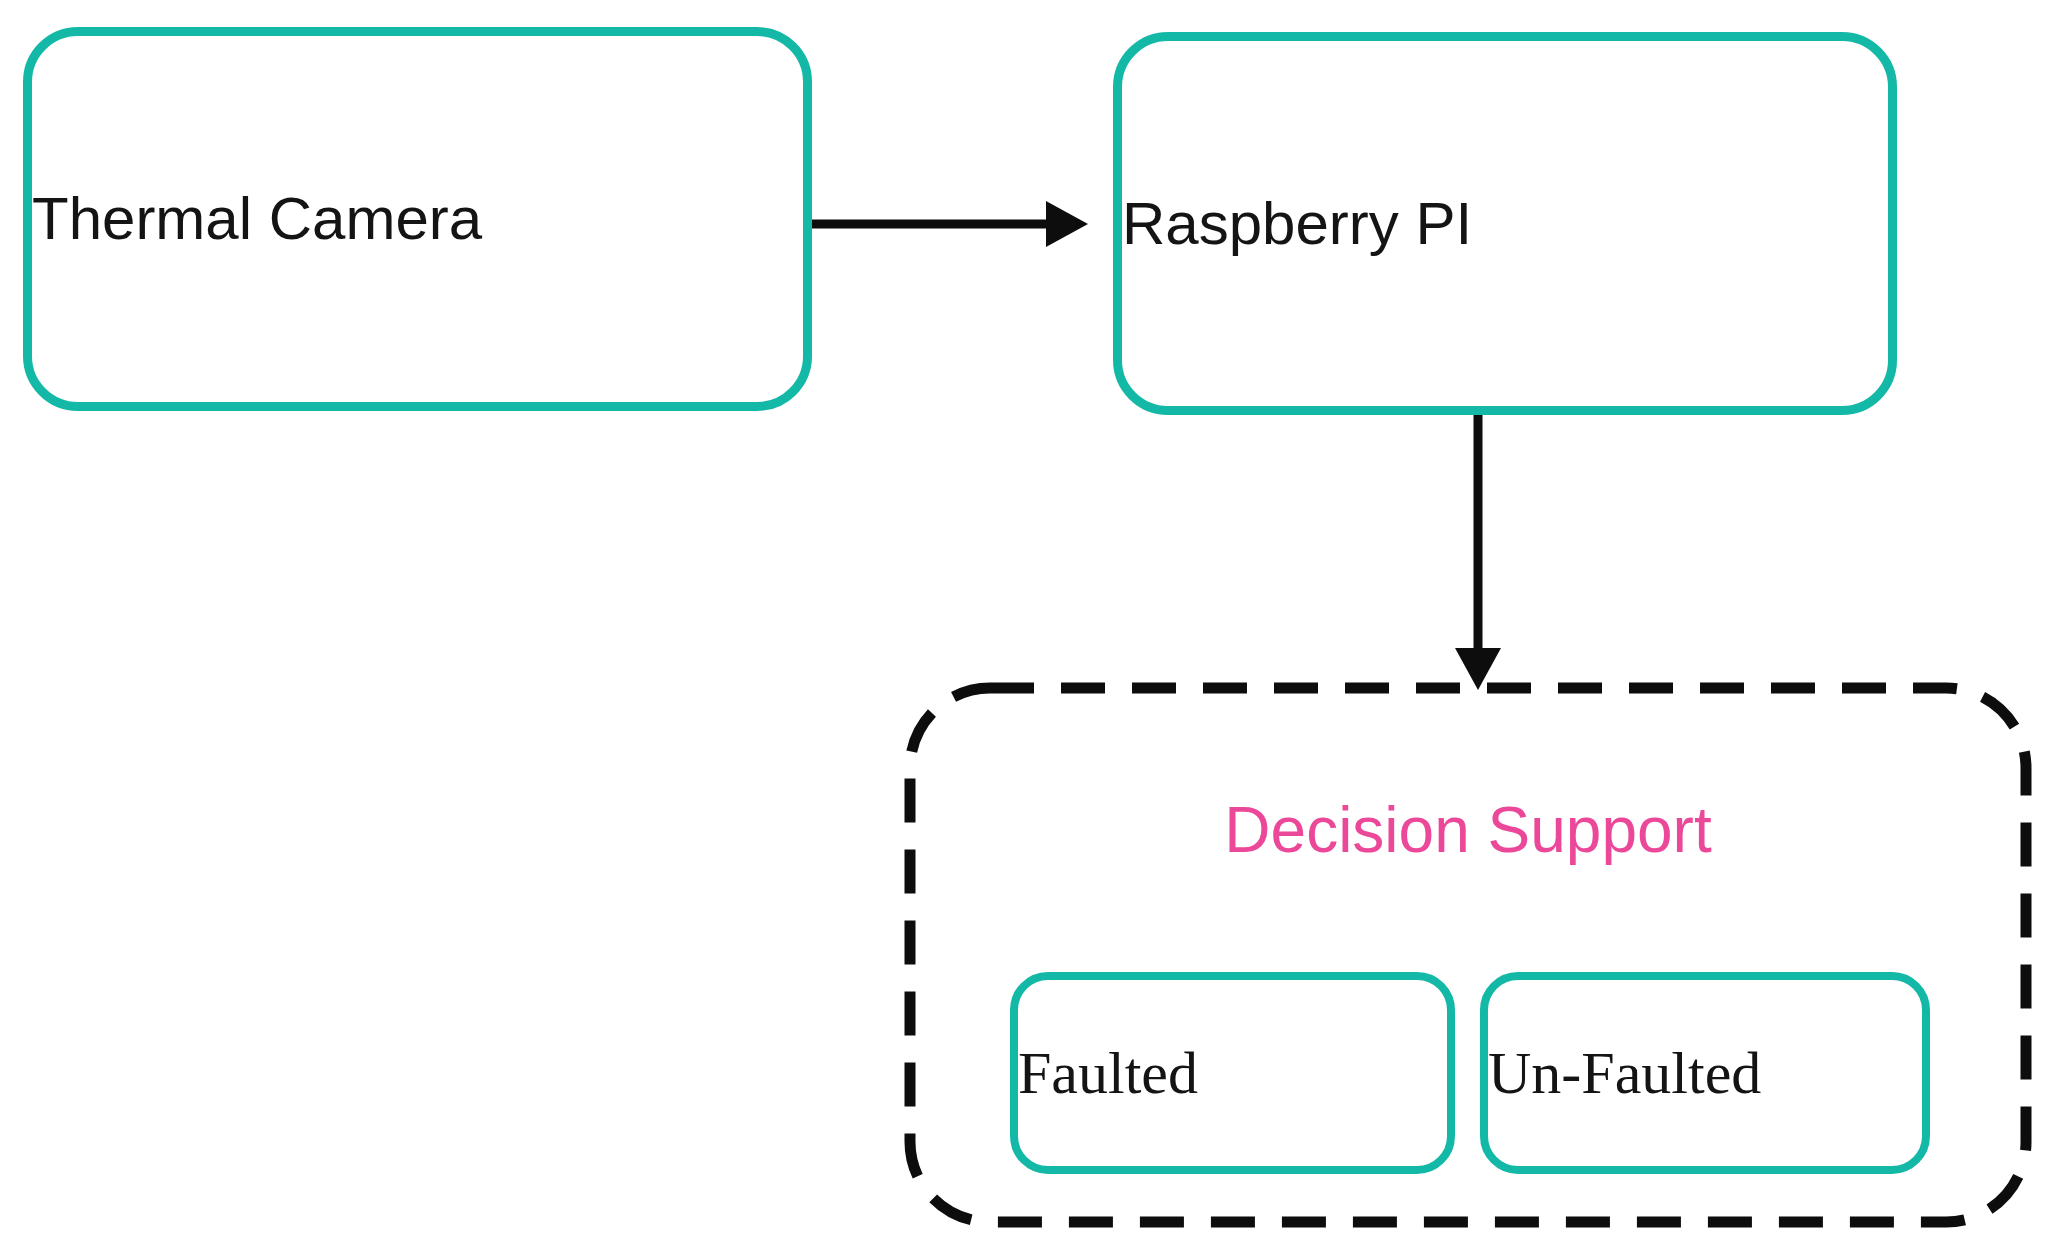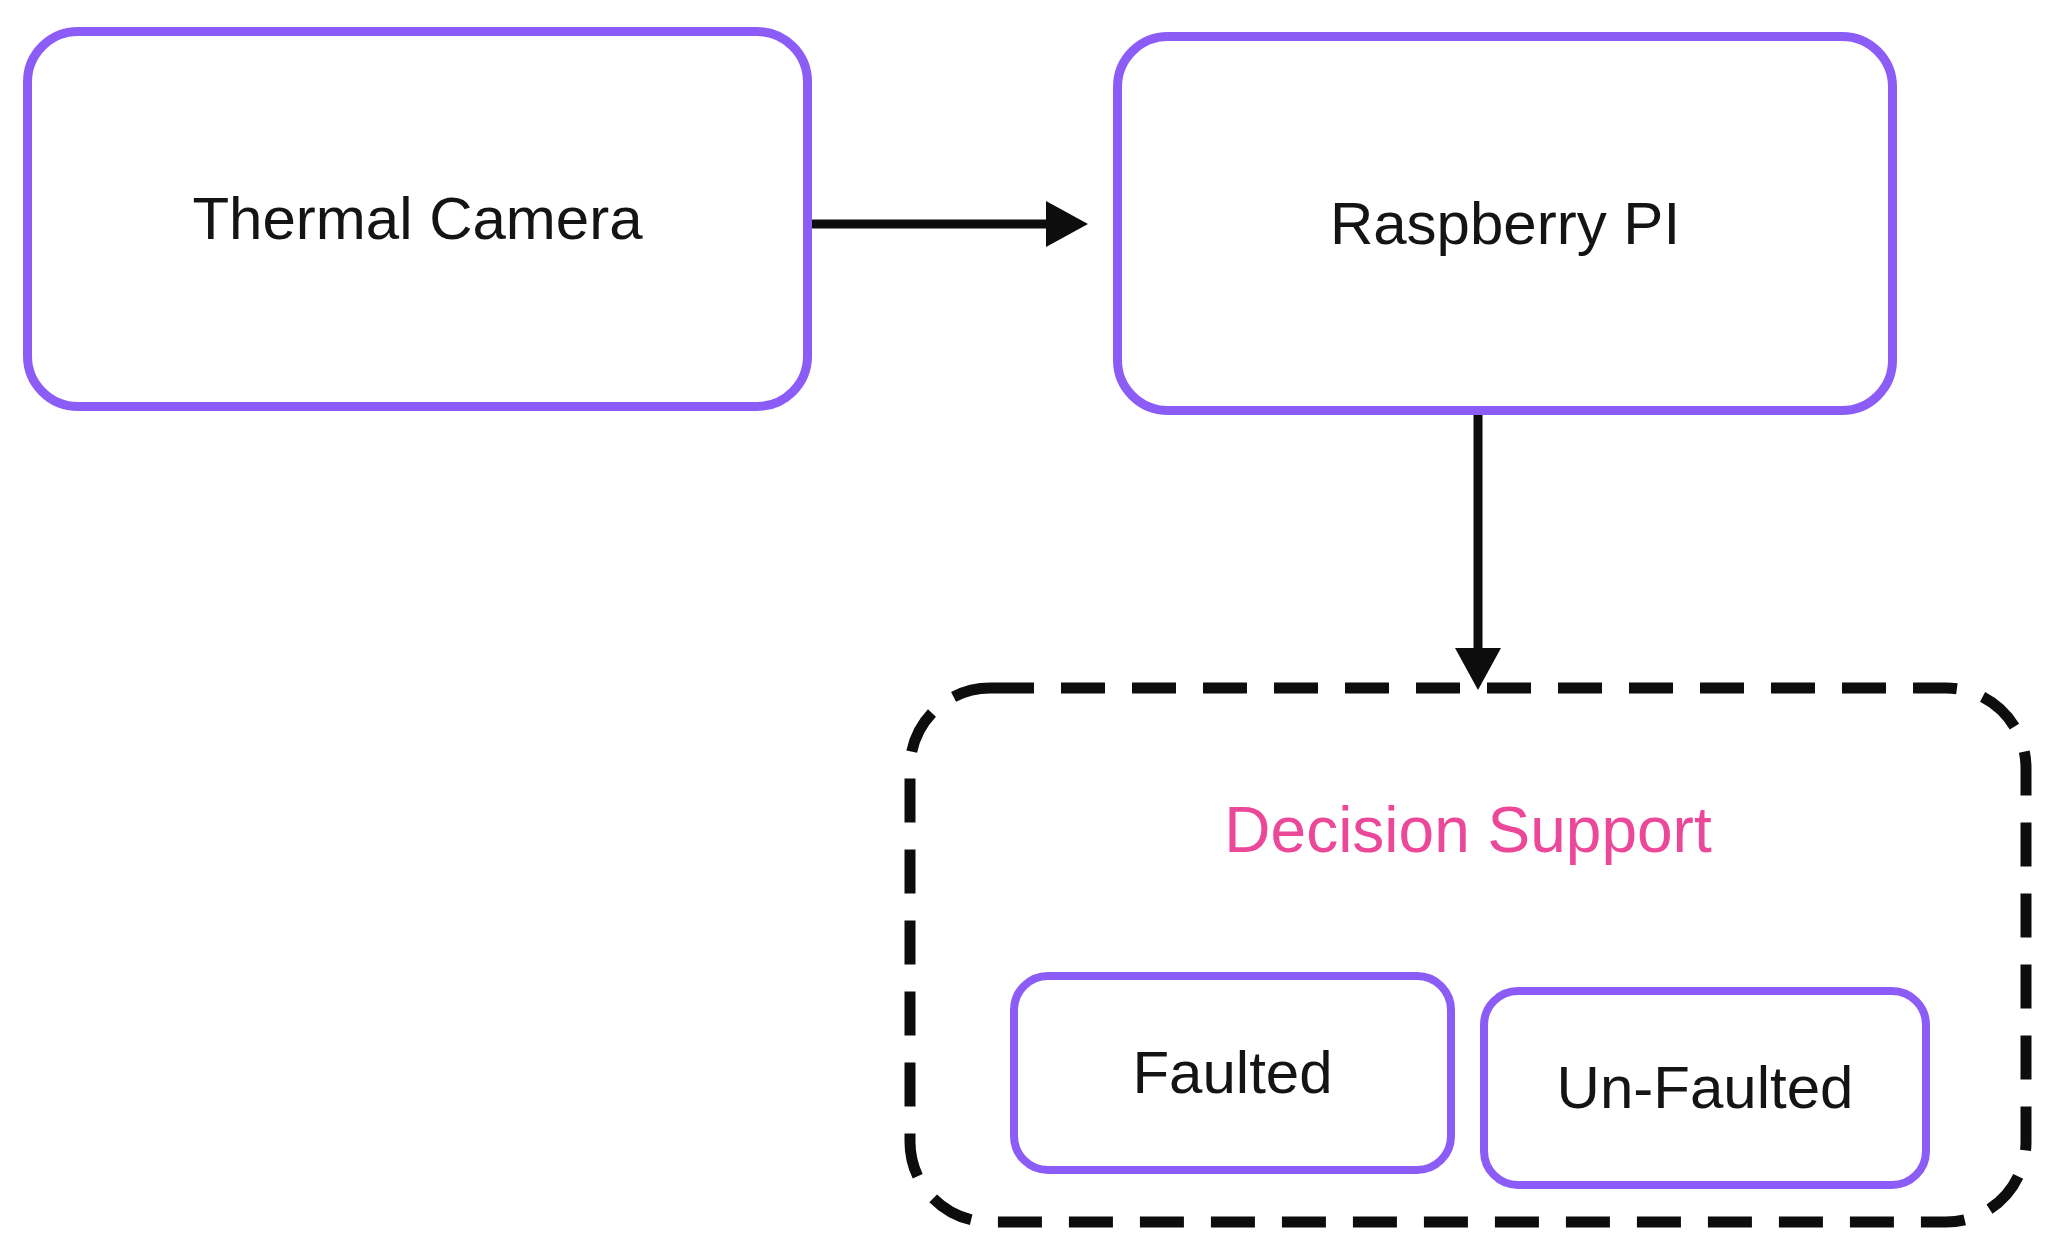--- a/index.html
+++ b/index.html
@@ -19,25 +19,25 @@
     position: absolute;
     left: 0;
     top: 0;
     width: 2048px;
     height: 1258px;
   }
   .node {
     position: absolute;
     box-sizing: border-box;
     background: #ffffff;
-    border: 9px solid #8b5cf6;
+    border: 9px solid #14b8a6;
     border-radius: 55px;
     display: flex;
     align-items: center;
-    justify-content: center;
+    justify-content: flex-start;
   }
   .node-label {
     color: #141414;
     font-size: 60px;
     line-height: 1.1;
     white-space: nowrap;
   }
   #node-thermal-camera {
     left: 23px;
     top: 27px;
@@ -47,33 +47,33 @@
   #node-raspberry-pi {
     left: 1085px;
     top: 32px;
     width: 784px;
     height: 383px;
     margin-left: 28px;
   }
   .sub-node {
     border-width: 8px;
     border-radius: 38px;
+    font-family: Liberation Serif, serif;
   }
   #node-faulted {
     left: 1010px;
     top: 972px;
     width: 445px;
     height: 202px;
   }
   #node-un-faulted {
     left: 1480px;
     top: 972px;
     width: 450px;
     height: 202px;
-    margin-top: 15px;
   }
   #decision-support-label {
     position: absolute;
     left: 910px;
     top: 789px;
     width: 1116px;
     height: 82px;
     display: flex;
     align-items: center;
     justify-content: center;

